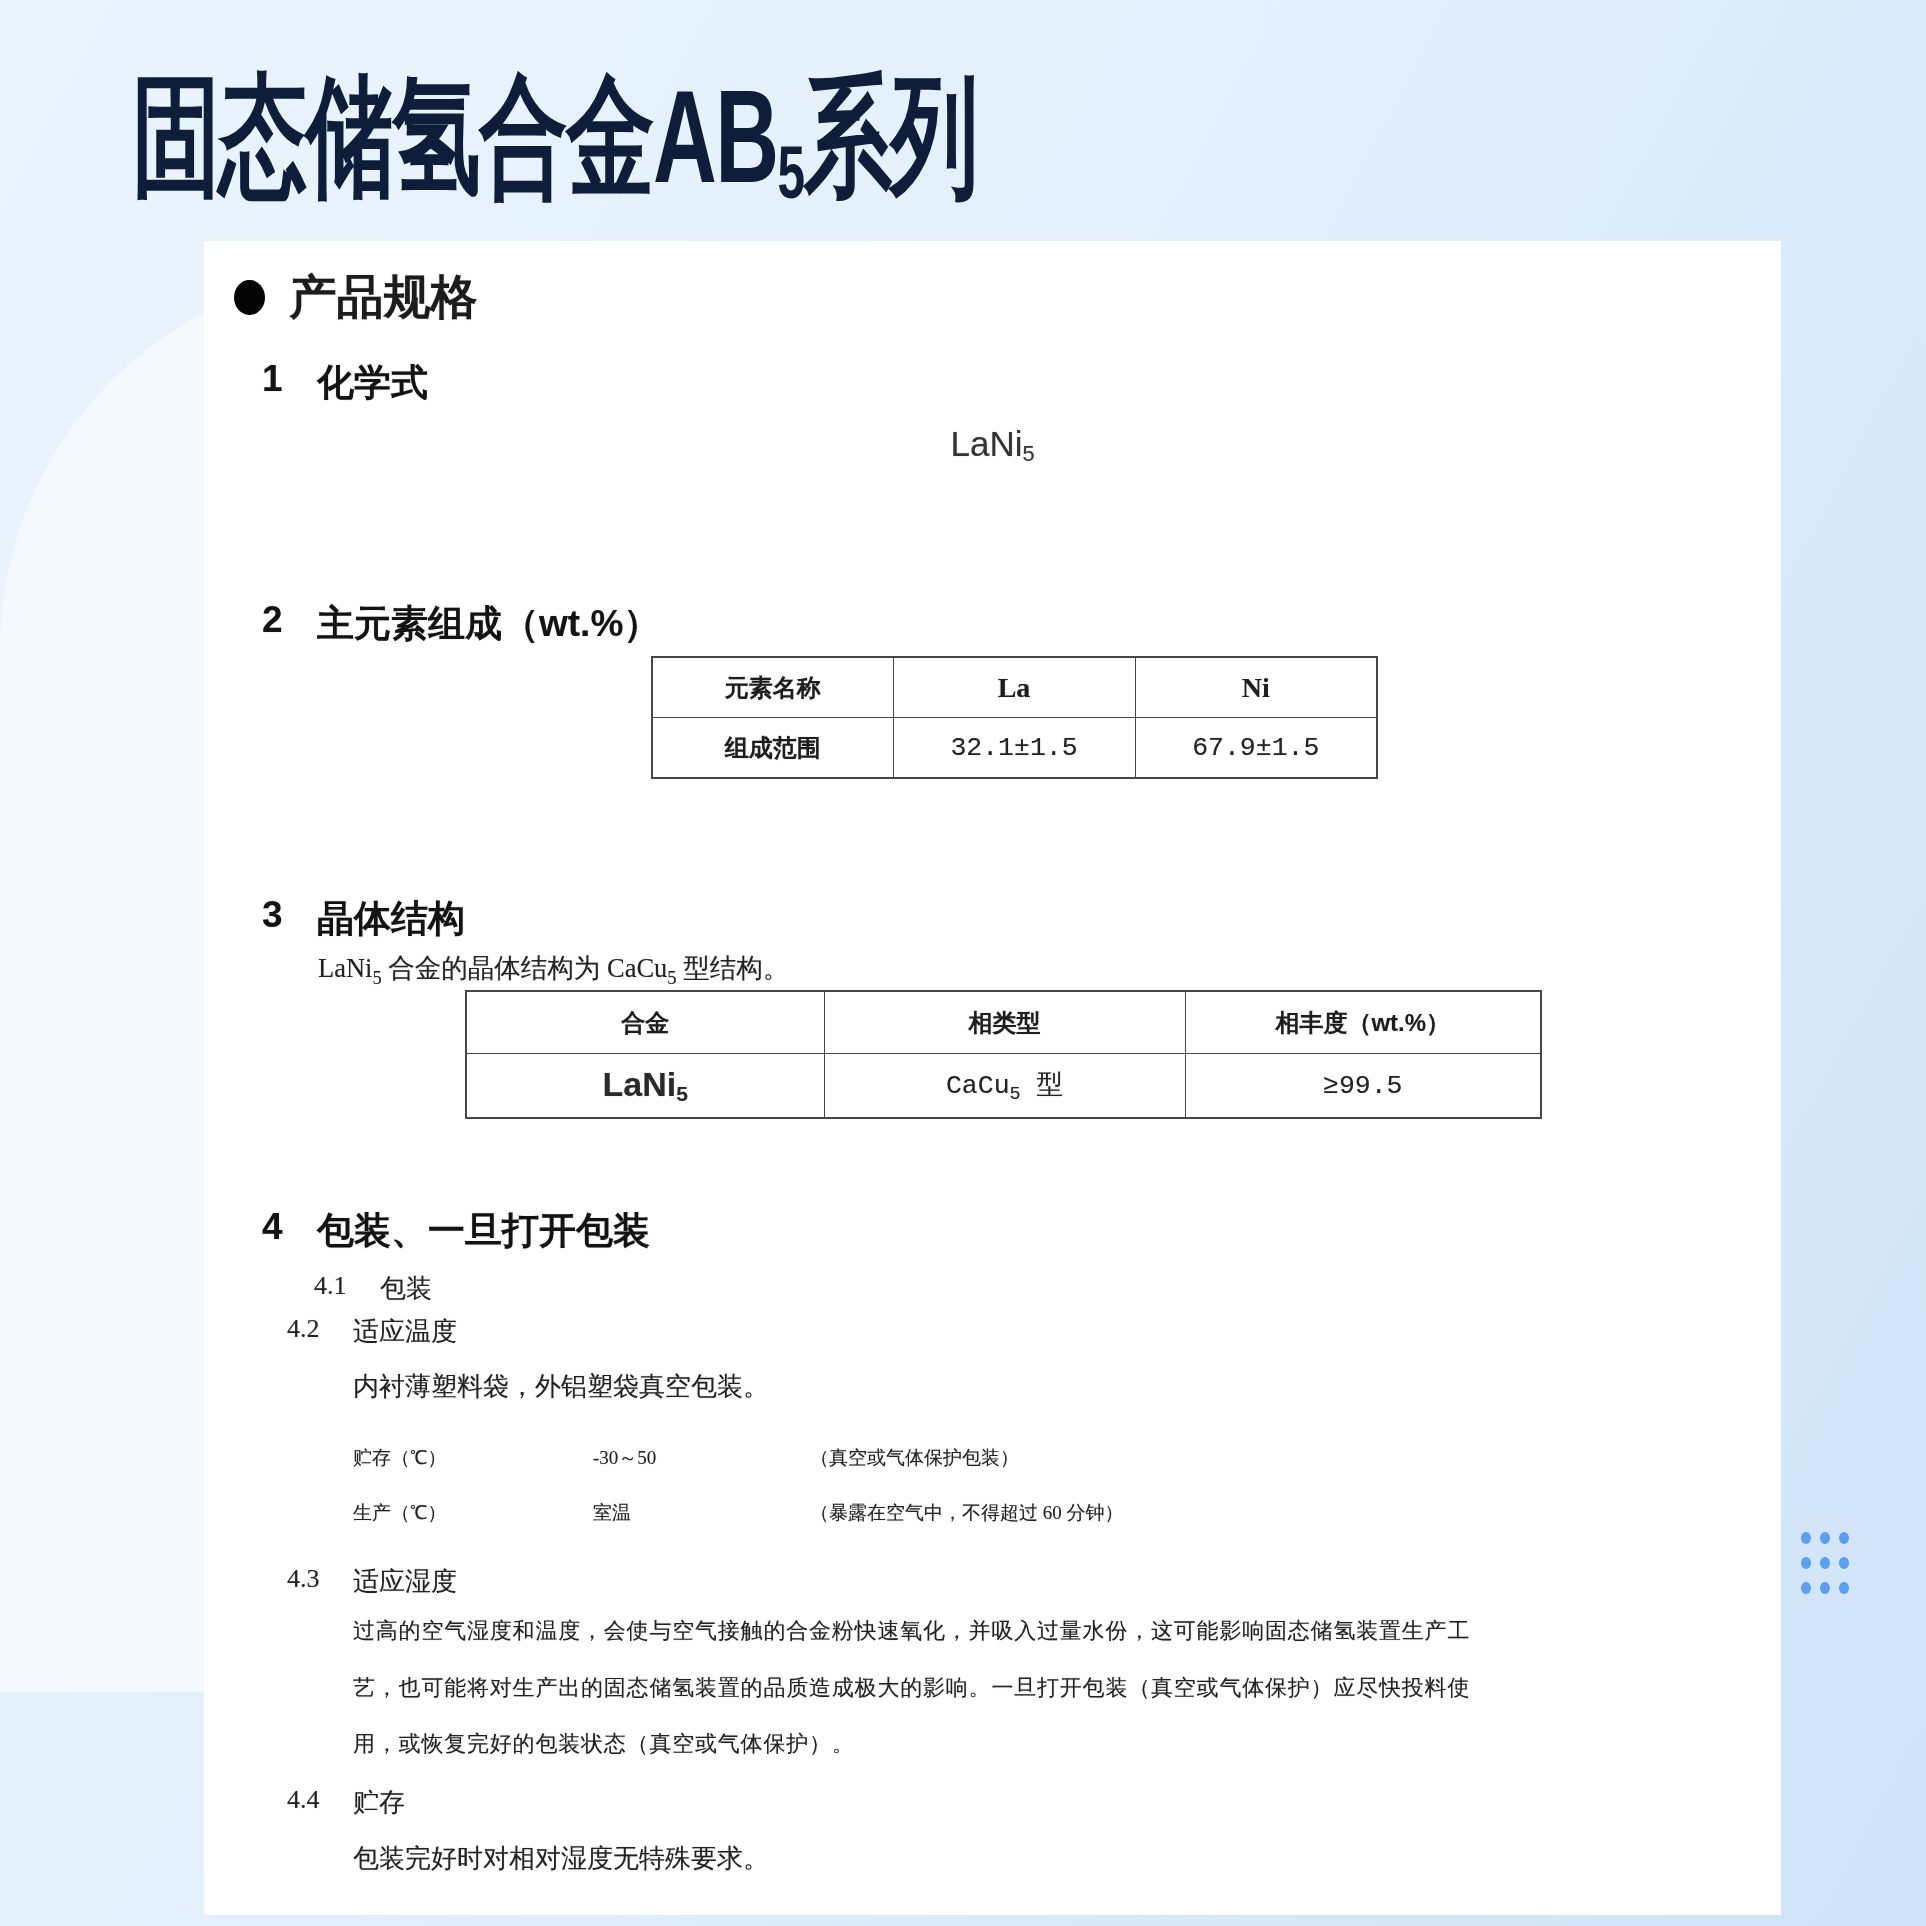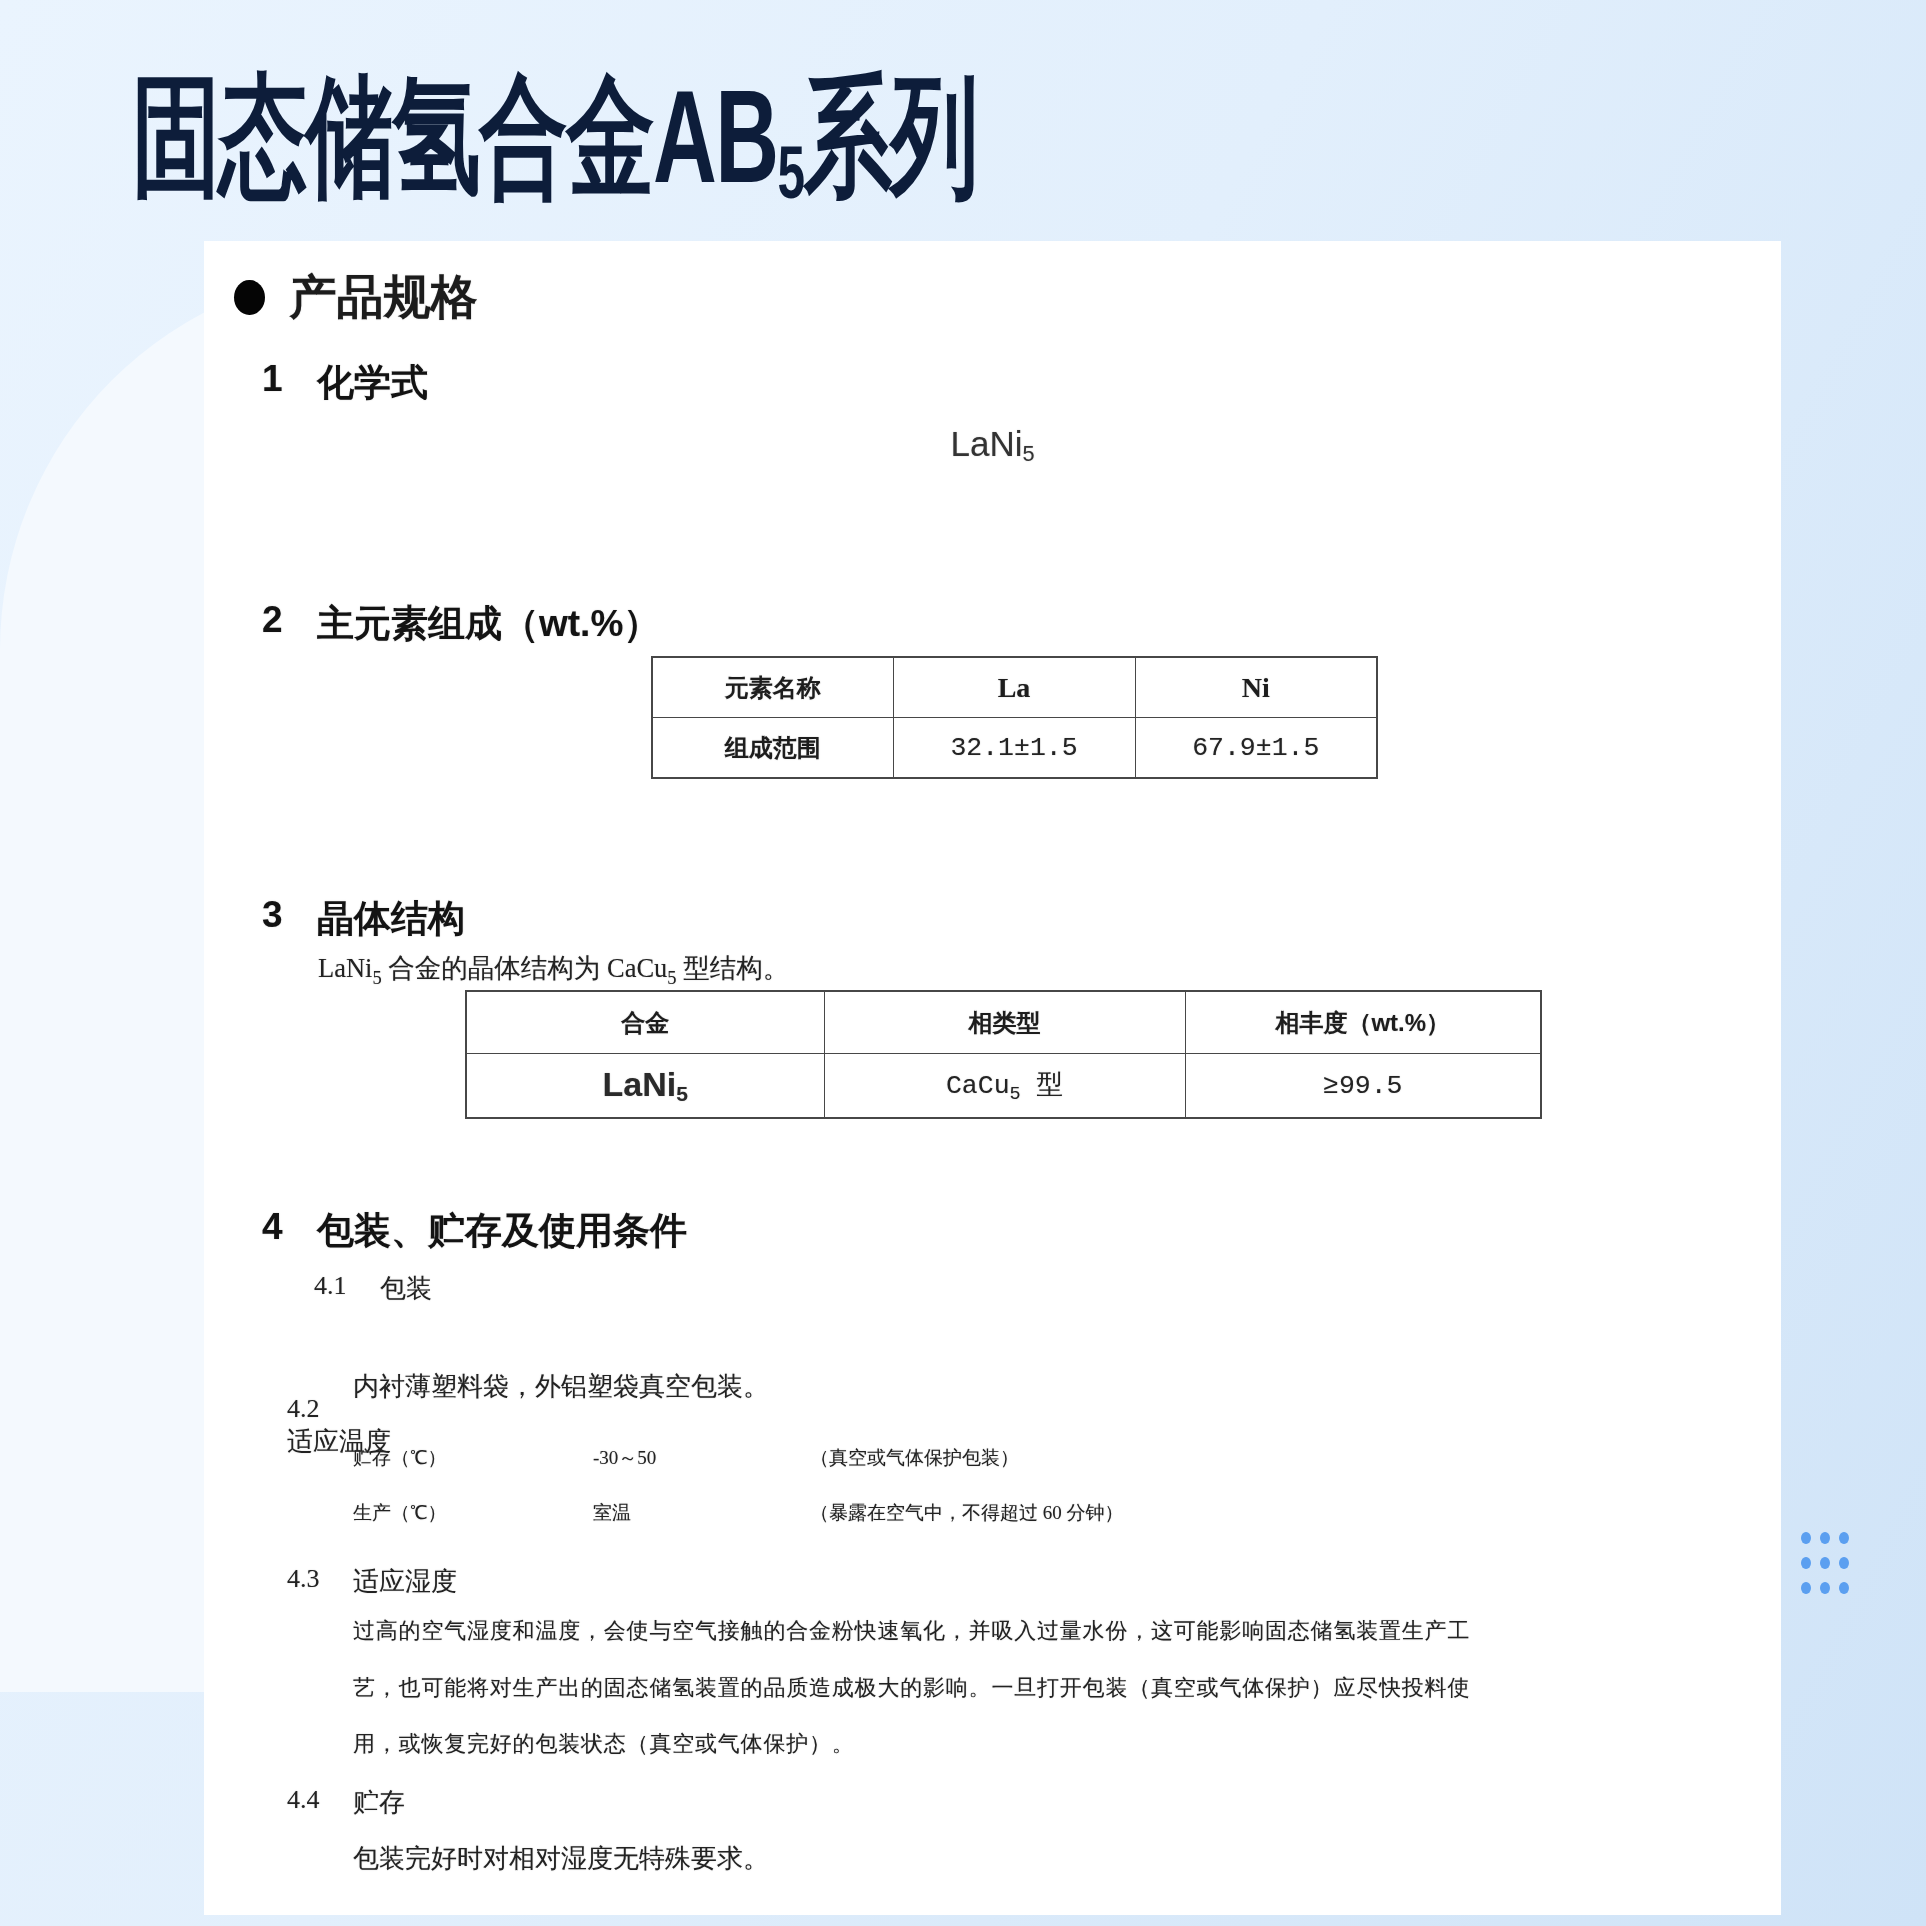--- a/index.html
+++ b/index.html
@@ -46,21 +46,21 @@
   .zh-b{font-family:"Liberation Sans",sans-serif;font-weight:700;font-size:24px;}
   .lat-b{font-family:"Liberation Serif",serif;font-weight:700;font-size:28px;}
   .val{font-family:Liberation Mono, monospace;font-size:26.5px;color:#232323;}
   .alloy{font-family:"Liberation Sans",sans-serif;font-weight:600;font-size:34px;color:#2a2a2a;}
   
   .body-line{position:absolute;white-space:nowrap;font-size:26px;color:#222;}
   .desc{left:318px;top:950px;font-size:26.5px;}
   .desc .fsub{font-size:18.5px;vertical-align:-7.2px;}
   .subhead{position:absolute;left:287px;display:flex;font-size:26px;color:#222;white-space:nowrap;}
   .subhead .snum{width:66px;}
-  .sh41{top:1271px;margin-left:27px;} .sh42{top:1394px;flex-direction:column;} .sh43{top:1564px;} .sh44{top:1785px;}
+  .sh41{top:1271px;margin-left:27px;} .sh42{top:1314px;} .sh43{top:1564px;} .sh44{top:1785px;}
   .t41{left:353px;top:1369px;} 
   .cond-row{position:absolute;left:353px;display:flex;white-space:nowrap;font-size:19px;color:#222;}
   .cr1{top:1445px;} .cr2{top:1500px;}
   .cond-row .clabel{width:240px;} .cond-row .cvalue{width:217px;}
   .hum{left:353px;font-size:22px;letter-spacing:0.8px;}
   .hl0{top:1616px;} .hl1{top:1673px;} .hl2{top:1729px;}
   .t44{left:353px;top:1841px;}
   
   .dots{position:absolute;left:1801px;top:1532px;width:64px;
         display:grid;grid-template-columns:repeat(3,19px);grid-auto-rows:25px;}
@@ -134,21 +134,21 @@
     <tr>
       <td class="alloy scan"><span>LaNi</span><span class="fsub">5</span></td>
       <td class="val scan"><span>CaCu</span><span class="fsub" style="font-size:18.5px;vertical-align:-6.4px;">5</span><span> 型</span></td>
       <td class="val scan">≥99.5</td>
     </tr>
   </tbody>
     </table>
 
   <div class="h2 h2-4 scan">
     <span class="num">4</span>
-    <span>包装、贮存及使用条件</span>
+    <span>包装、一旦打开包装</span>
   </div>
 
   <div class="subhead sh41 scan">
     <span class="snum">4.1</span>
     <span>包装</span>
   </div>
   <div class="body-line t41 scan">内衬薄塑料袋，外铝塑袋真空包装。</div>
 
   <div class="subhead sh42 scan">
     <span class="snum">4.2</span>

